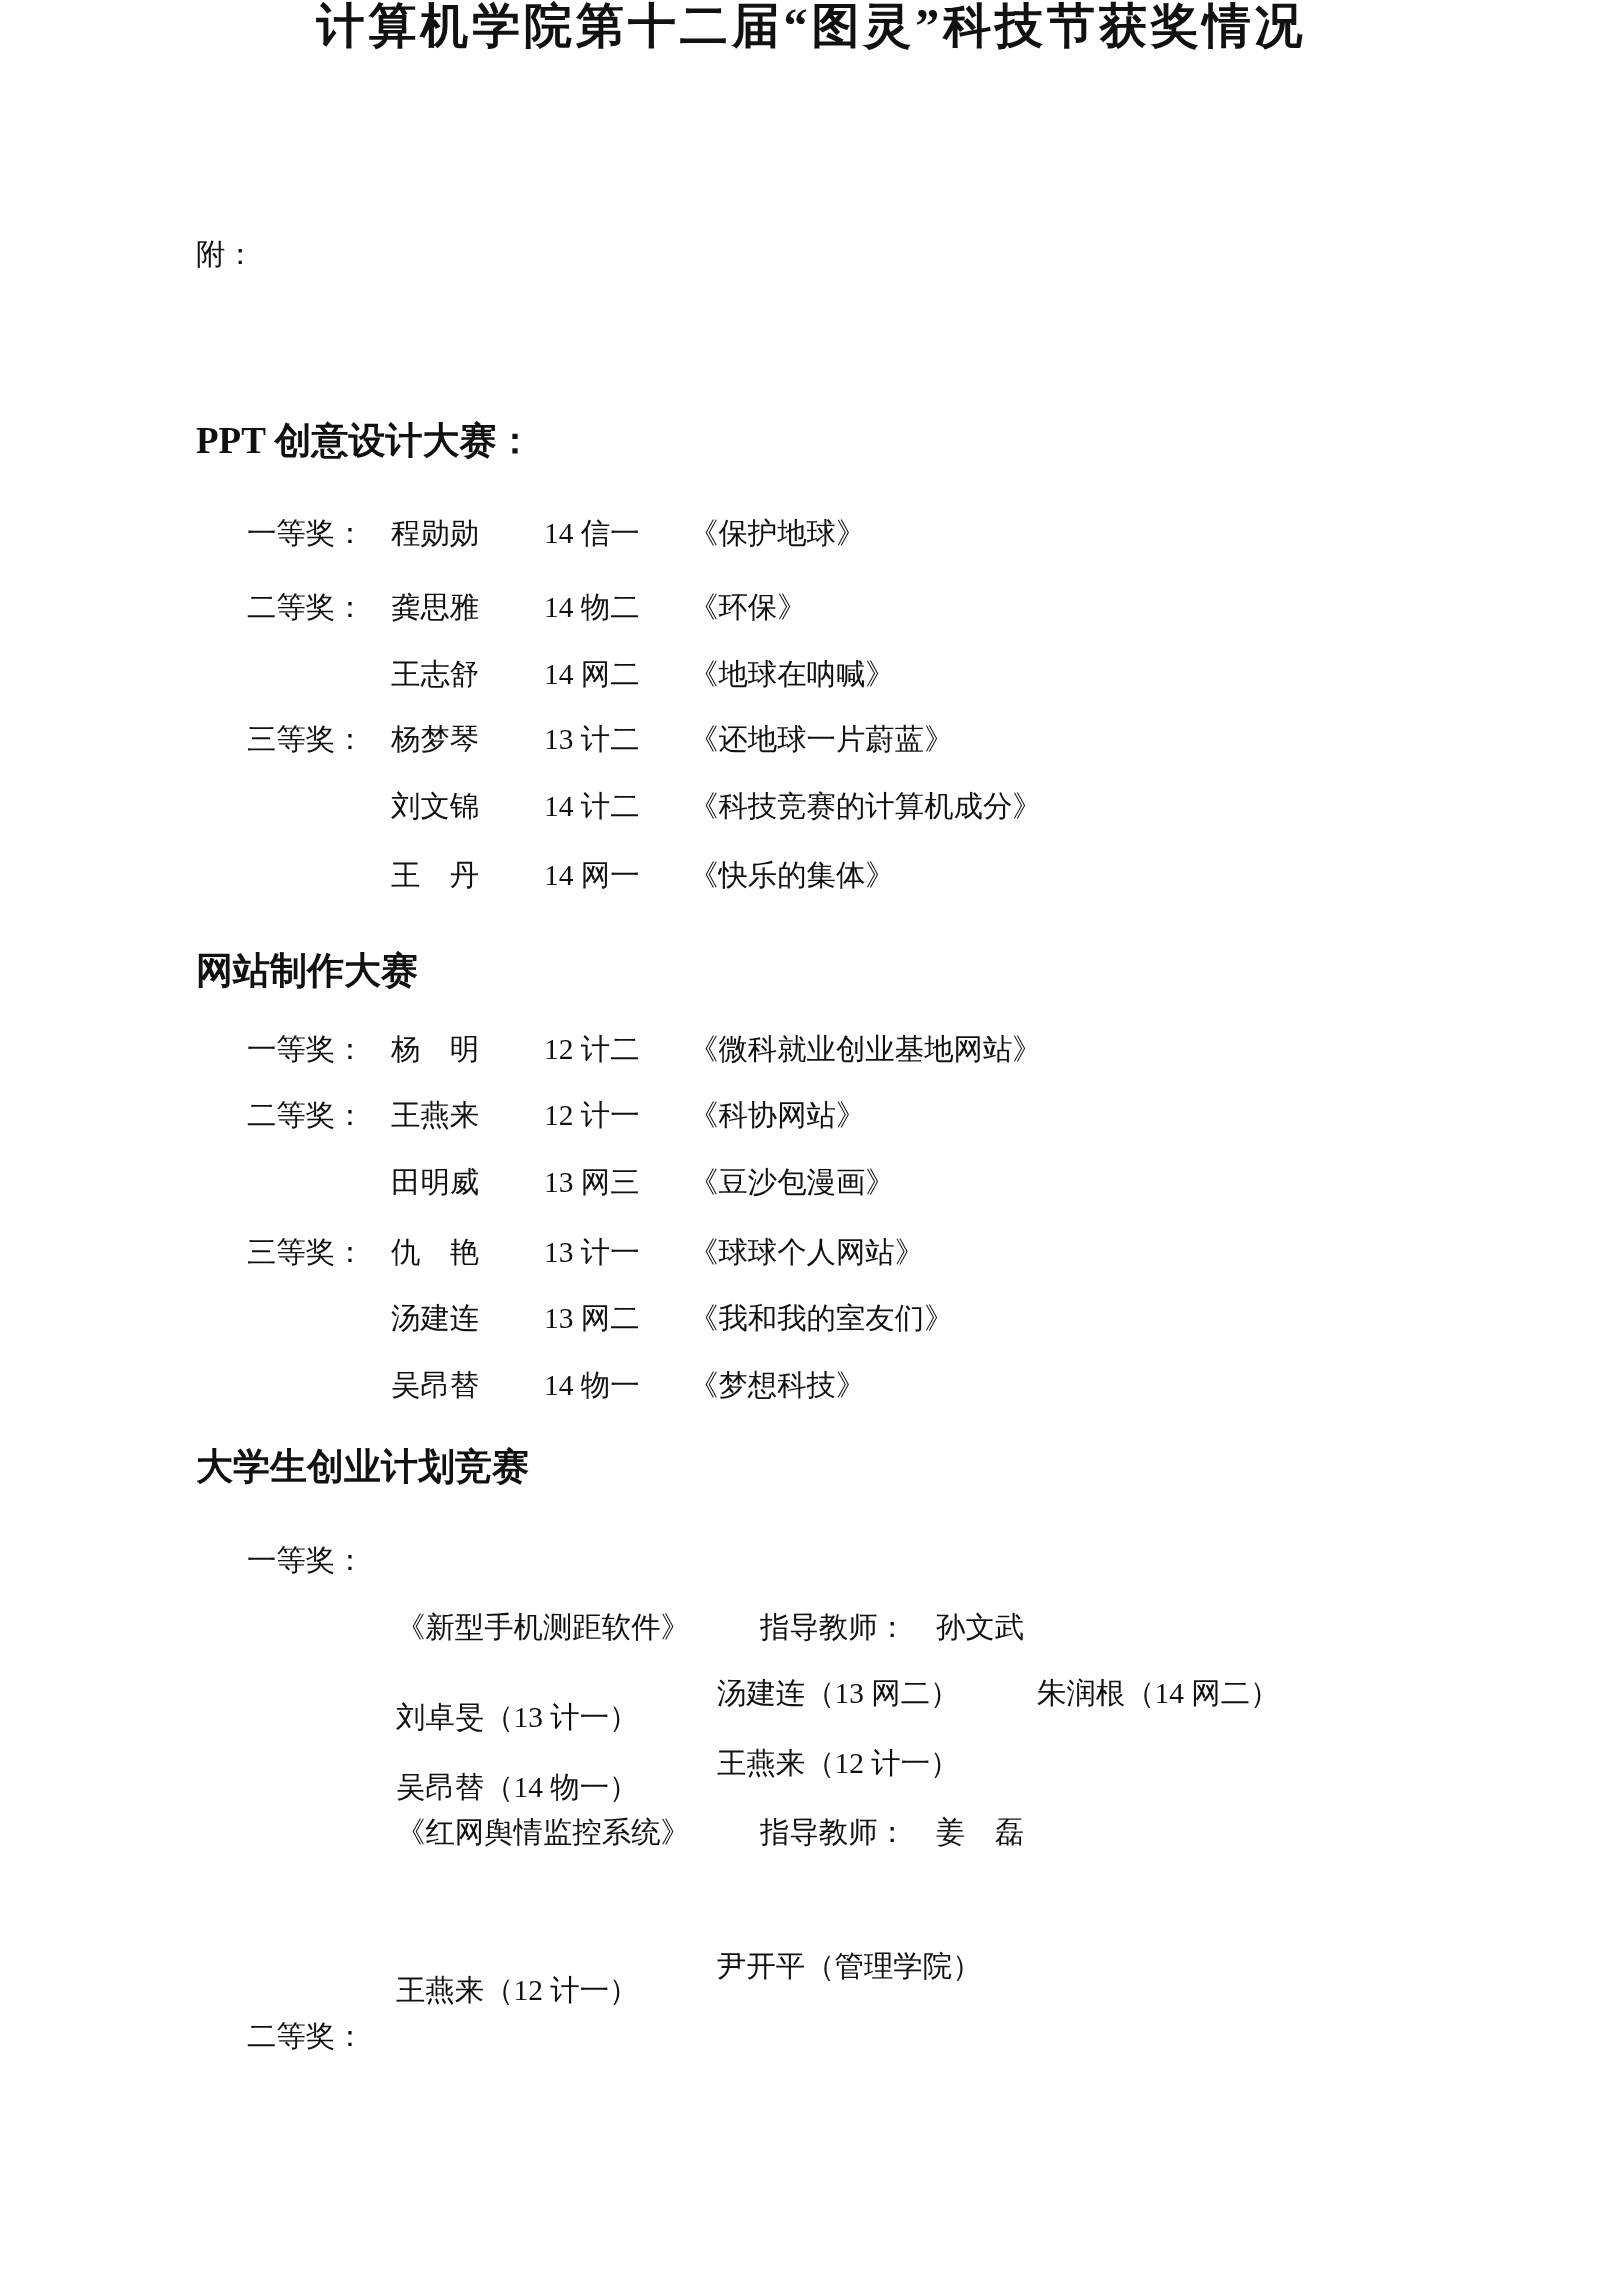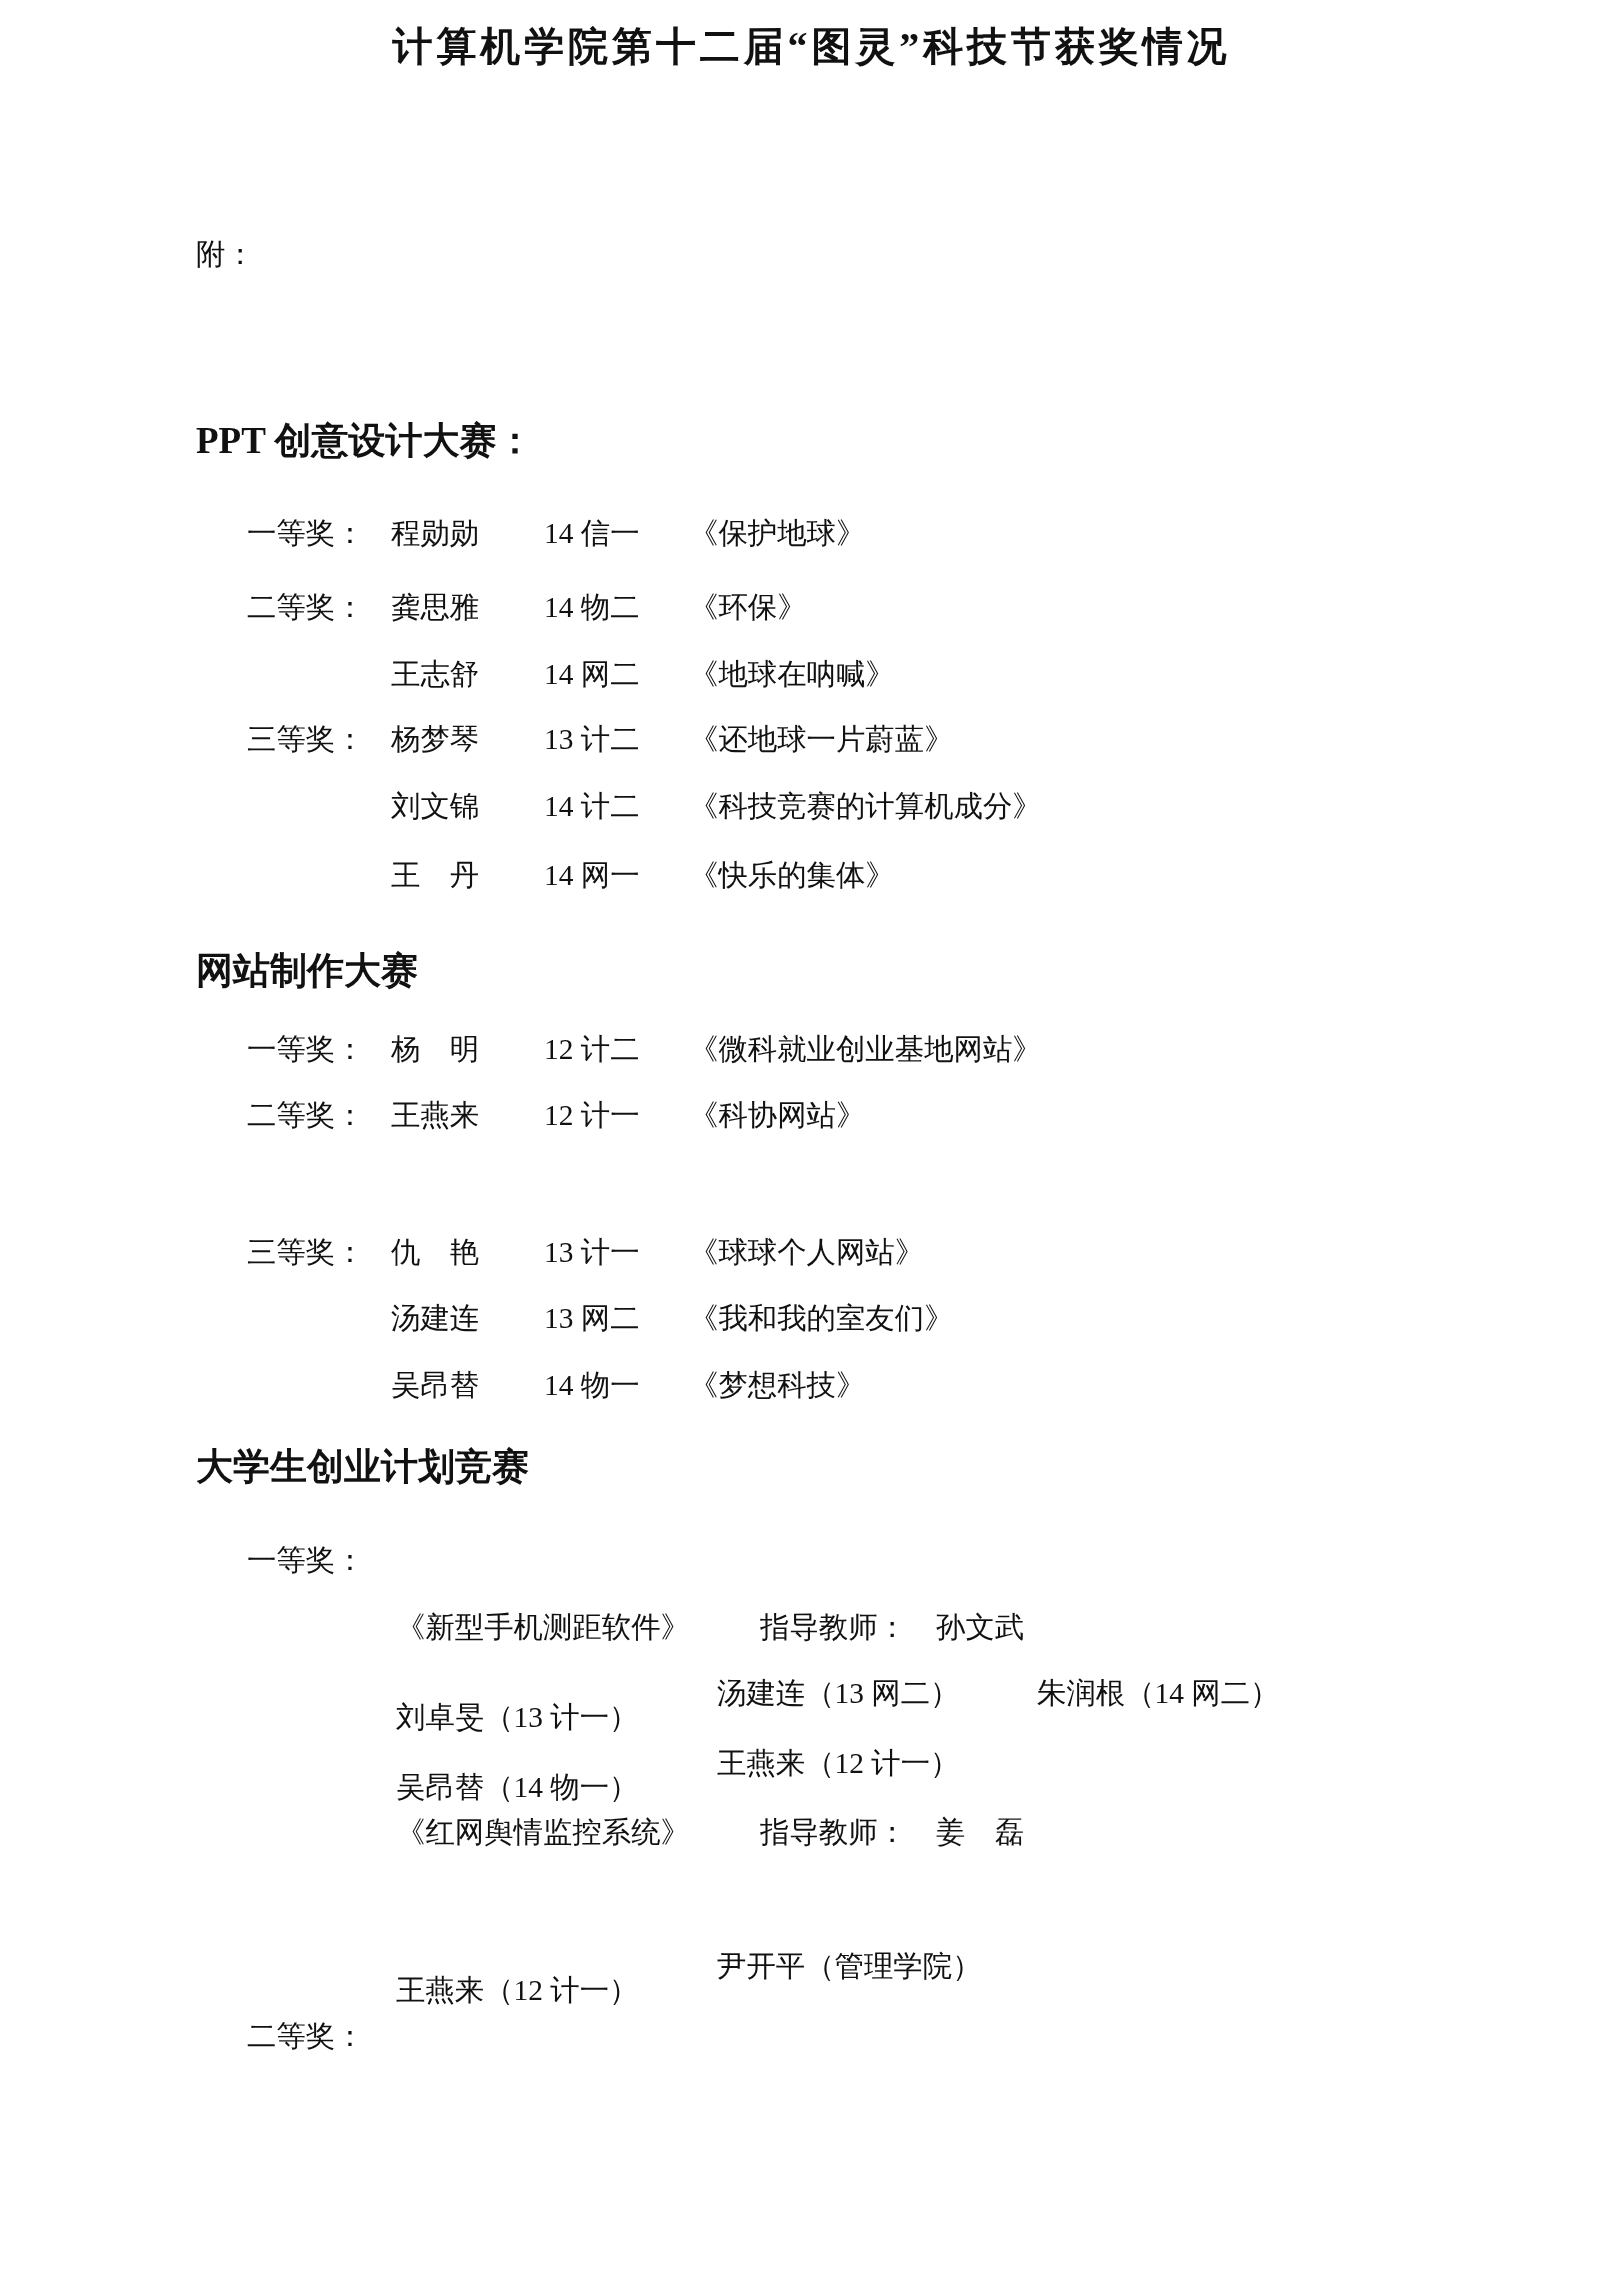--- a/index.html
+++ b/index.html
@@ -11,21 +11,21 @@
     color:#111111;
     font-family:"Liberation Serif","DejaVu Serif",serif;
     overflow:hidden;
   }
   .t{position:absolute;white-space:nowrap;font-size:29.4px;line-height:34px;}
   .row{position:absolute;left:0;width:100%;height:34px;}
   .row .t{top:0;}
   .attach{left:196px;top:237px;}
   .title{
     left:0;top:315px;width:100%;text-align:center;
-    font-size:40px;line-height:52px;font-weight:bold;letter-spacing:3.9px;margin-top:21px;
+    font-size:48px;line-height:52px;font-weight:bold;letter-spacing:3.9px;
   }
   .heading{left:196px;font-size:37px;line-height:41px;font-weight:bold;position:absolute;white-space:nowrap;}
   #h-sec1{top:420px;}
   #h-sec2{top:931px;margin-top:19px;}
   #h-sec3{top:1446px;}
   
   .c-award{left:247px;}
   .c-name{left:391px;}
   .c-class{left:544px;}
   .c-work{left:689px;}
@@ -102,20 +102,26 @@
     <span class="t c-name">杨　明</span>
     <span class="t c-class">12 计二</span>
     <span class="t c-work">《微科就业创业基地网站》</span>
   </div>
   <div class="row" id="s2r2">
     <span class="t c-award">二等奖：</span>
     <span class="t c-name">王燕来</span>
     <span class="t c-class">12 计一</span>
     <span class="t c-work">《科协网站》</span>
   </div>
+  <div class="row" id="s2r3">
+    <span class="t c-award"></span>
+    <span class="t c-name">田明威</span>
+    <span class="t c-class">13 网三</span>
+    <span class="t c-work">《豆沙包漫画》</span>
+  </div>
   <div class="row" id="s2r4">
     <span class="t c-award">三等奖：</span>
     <span class="t c-name">仇　艳</span>
     <span class="t c-class">13 计一</span>
     <span class="t c-work">《球球个人网站》</span>
   </div>
   <div class="row" id="s2r5">
     <span class="t c-award"></span>
     <span class="t c-name">汤建连</span>
     <span class="t c-class">13 网二</span>

